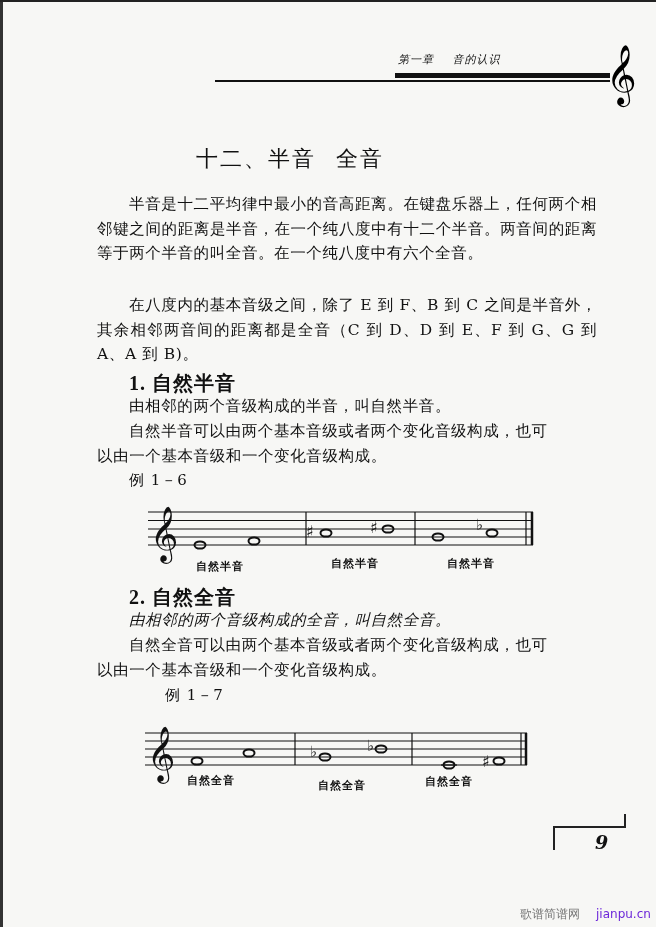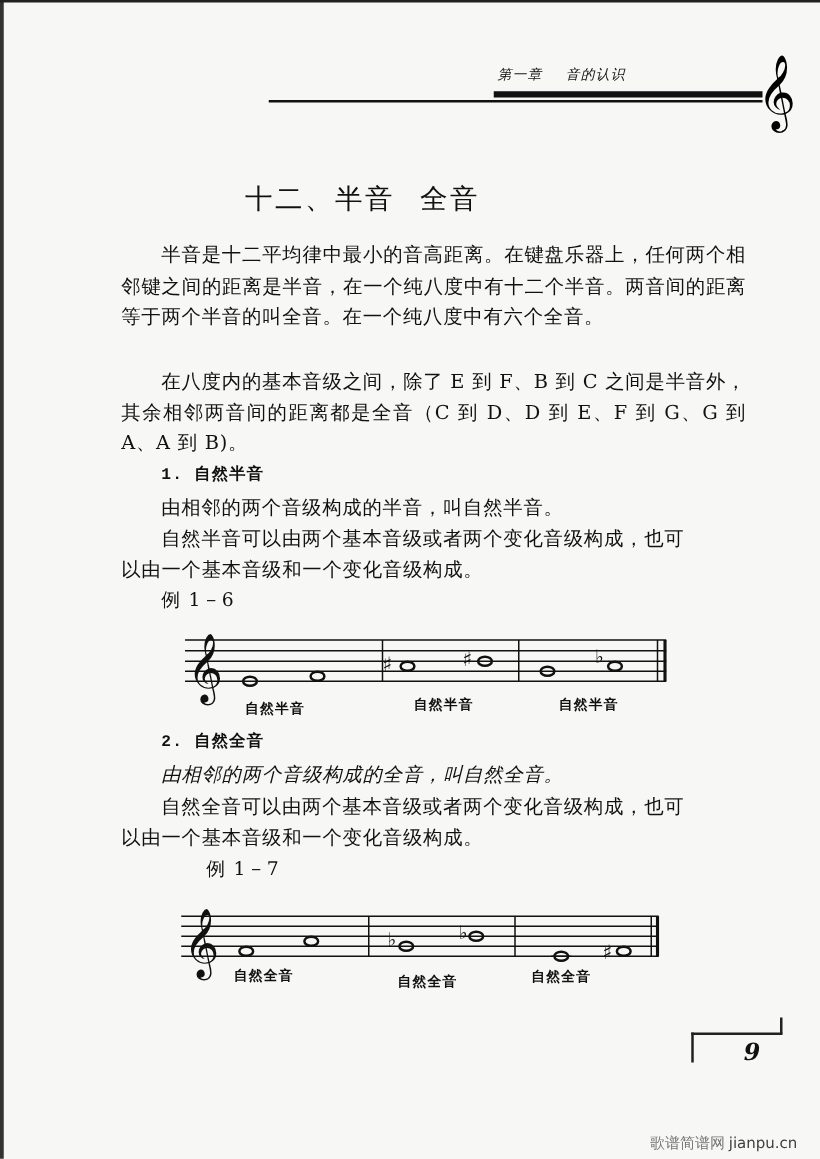--- a/index.html
+++ b/index.html
@@ -30,21 +30,21 @@
   }
   .title .gap { display: inline-block; width: 20px; }
 
   .para {
     position: absolute; left: 97px; width: 500px;
     font-size: 15.5px; line-height: 24.5px; letter-spacing: 0.6px; text-align: justify;
   }
   .para .indent { display: inline-block; width: 32px; }
   .subhead {
     position: absolute; left: 129px;
-    font-family: Liberation Mono, monospace; font-weight: bold; font-size: 13px; letter-spacing: 1px;
+    font-family: Liberation Serif, serif; font-weight: bold; font-size: 20px; letter-spacing: 1px;
   }
   .line { position: absolute; left: 129px; font-size: 15.5px; letter-spacing: 0.6px; white-space: nowrap; text-align: center; }
   .line.full { left: 97px; }
   .example-label { position: absolute; left: 129px; font-size: 15px; letter-spacing: 1px; }
 
   .staff { position: absolute; }
   .staff svg { display: block; overflow: visible; }
   .caption {
     position: absolute; font-family: Liberation Serif, serif; font-weight: bold;
     font-size: 11px; letter-spacing: 1px; white-space: nowrap;
@@ -54,21 +54,21 @@
   .page-box-v1 { position: absolute; left: 553px; top: 826px; width: 1.5px; height: 24px; background: #222; }
   .page-box-v2 { position: absolute; left: 624px; top: 814px; width: 1.5px; height: 13px; background: #222; }
   .page-number {
     position: absolute; left: 595px; top: 831px; font-size: 19px; font-style: italic; font-weight: bold;
     font-family: "DejaVu Serif", serif;
   }
   .watermark {
     position: absolute; left: 520px; top: 906px; font-size: 12px; color: #777;
     font-family: "DejaVu Sans", sans-serif; white-space: nowrap;
   }
-  .watermark .en { color: #404040; margin-left: 3px; }
+  .watermark .en { color: #6d28d9; margin-left: 16px; }
 </style>
 </head>
 <body>
 
 <div class="page-border-left"></div>
 <div class="page-border-top"></div>
 
 <div class="running-head">
   <span class="ch">第一章</span>
   <span>音的认识</span>

